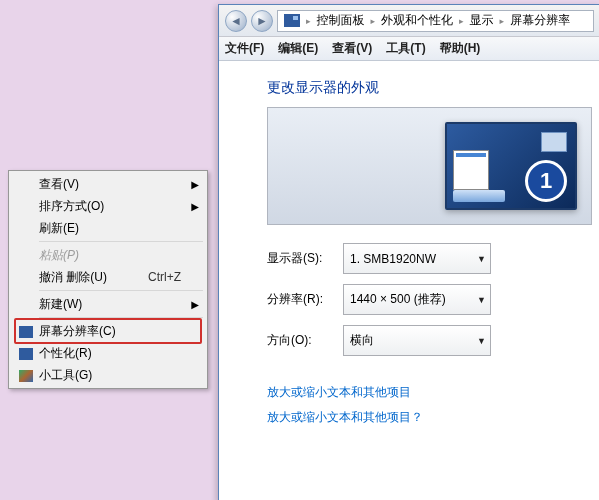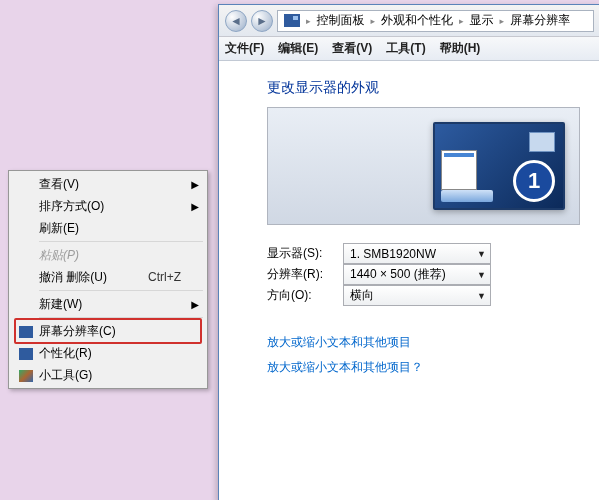--- a/index.html
+++ b/index.html
@@ -140,21 +140,21 @@
     background: linear-gradient(#f7f8fa, #e7ecf3);
     border-bottom: 1px solid #c2c9d4;
     display: flex;
     align-items: center;
     padding: 0 6px;
     gap: 14px;
   }
   .menubar span { color: #222; font-weight: bold; }
 
   .content {
-    padding: 18px 20px 10px 48px;
+    padding: 18px 8px 10px 48px;
   }
   .page-title {
     color: #003399;
     font-size: 14px;
     margin-bottom: 10px;
   }
   .preview {
     border: 1px solid #b0b5bf;
     background: linear-gradient(#e9eef5, #d0d8e4);
     height: 118px;
@@ -210,28 +210,28 @@
   .monitor-win::before {
     content: "";
     position: absolute;
     top: 2px; left: 2px; right: 2px; height: 4px;
     background: #4785d4;
   }
 
   .form-row {
     display: flex;
     align-items: center;
-    margin-bottom: 0;
+    margin-bottom: 10px;
   }
   .form-label {
     width: 76px;
     color: #000;
   }
   .combo {
-    height: 21px;
+    height: 31px;
     border: 1px solid #abadb3;
     background: linear-gradient(#fff, #eef0f2);
     display: flex;
     align-items: center;
     padding: 0 4px 0 6px;
     min-width: 148px;
     justify-content: space-between;
   }
   .combo-arrow { font-size: 9px; margin-left: 10px; color: #222; }
 

